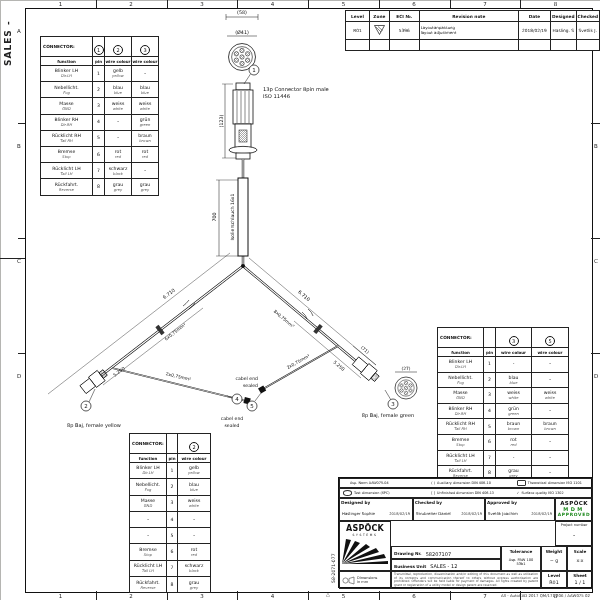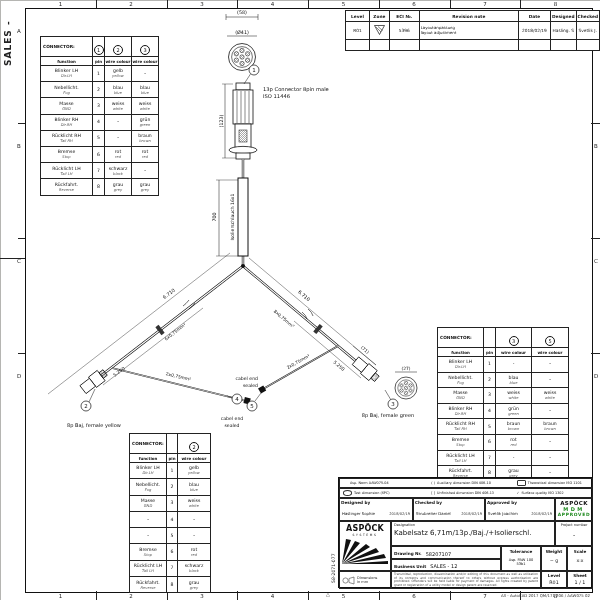--- a/index.html
+++ b/index.html
@@ -845,24 +845,20 @@
           <polygon points="1,27 5,2 10,3"></polygon>
           <polygon points="1,27 14,4 19,6"></polygon>
           <polygon points="1,27 25,7 29,10"></polygon>
           <polygon points="1,27 35,11 38,15"></polygon>
           <polygon points="1,27 43,17 45,21"></polygon>
           <polygon points="1,27 47,24 47,27"></polygon>
         </g>
       </svg>
     </div>
 
-    <div class="cell" style="left:52px;top:43px;width:164px;height:25px;padding:1px 2px;">
-      <div class="tb-lab">Designation</div>
-      <div class="desigval">Kabelsatz 6,71m/13p./Baj./+Isolierschl.</div>
-    </div>
     <div class="cell" style="left:216px;top:43px;width:38px;height:25px;padding:1px;text-align:center;">
       <div class="tb-lab">Project number</div>
       <div style="font-size:6px;margin-top:4px;">-</div>
     </div>
 
     <div class="cell kv" style="left:52px;top:68px;width:110px;height:13px;">
       <span class="tb-lab-b">Drawing Nr.</span>
       <span class="v">58207107</span>
     </div>
     <div class="cell kv" style="left:52px;top:81px;width:110px;height:12px;">

